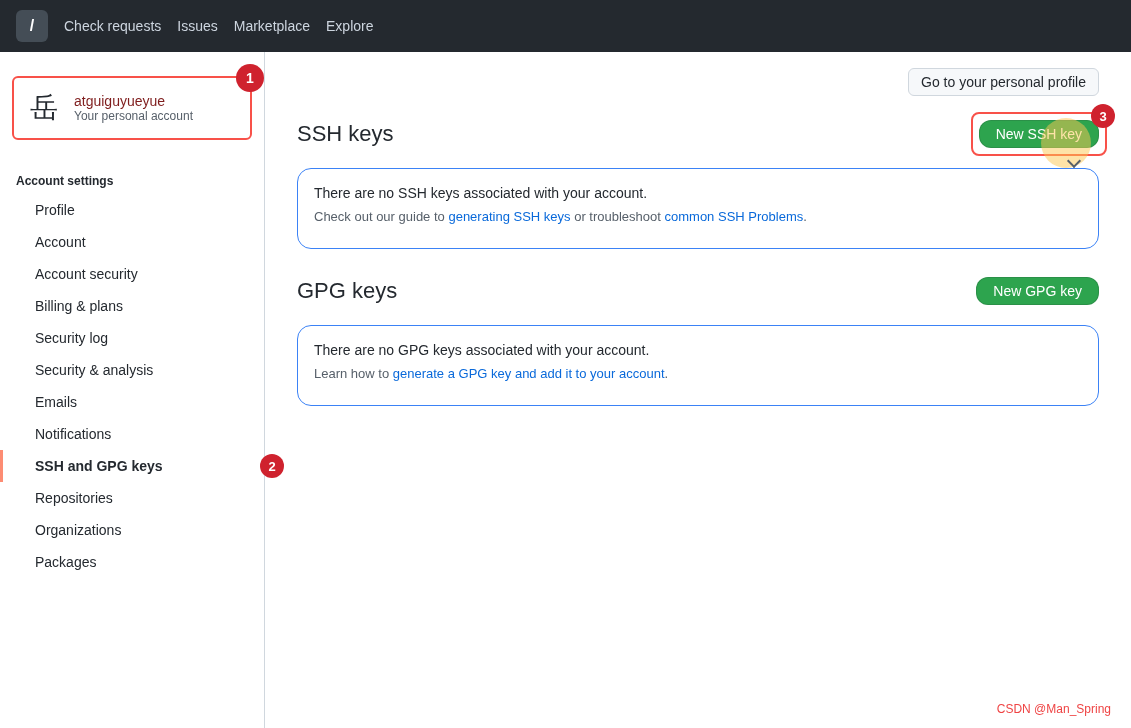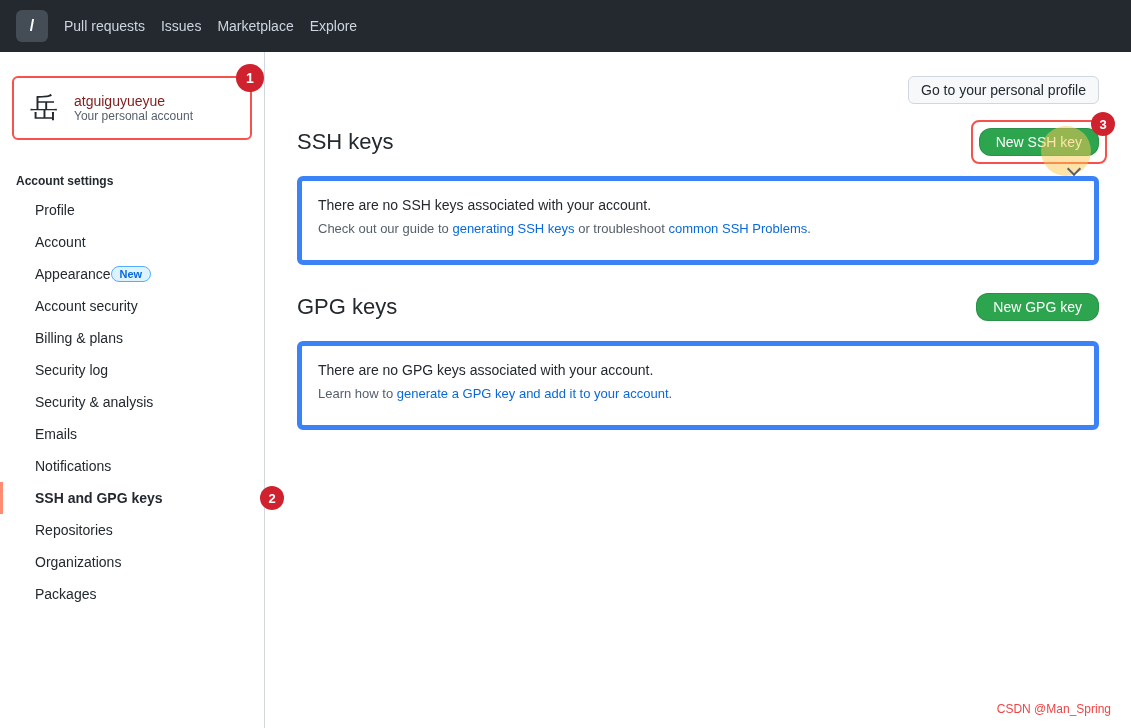--- a/index.html
+++ b/index.html
@@ -132,21 +132,21 @@
       border-radius: 50%;
       display: flex; align-items: center; justify-content: center;
       font-weight: bold;
       font-size: 13px;
       z-index: 10;
     }
 
     
     .main {
       flex: 1;
-      padding: 24px 32px;
+      padding: 16px 32px;
       position: relative;
     }
 
     .personal-profile-btn-row {
       display: flex;
       justify-content: flex-end;
       margin-bottom: 24px;
     }
     .personal-profile-btn {
       border: 1px solid #d0d7de;
@@ -217,22 +217,22 @@
       color: #fff;
       border: 1px solid rgba(31,35,40,0.15);
       padding: 5px 16px;
       border-radius: 12px;
       font-size: 14px;
       font-weight: 500;
       cursor: pointer;
     }
 
     .section-box {
-      border: 5px solid #3b82f6;
-      border-radius: 6px;
+      border: 1px solid #3b82f6;
+      border-radius: 14px;
       padding: 16px;
       margin-bottom: 28px;
       margin-top: 20px;
     }
     .section-box p {
       font-size: 14px;
       color: #24292f;
       margin-bottom: 8px;
     }
     .section-box .hint {
@@ -252,21 +252,21 @@
       color: #ef4444;
     }
   </style>
 </head>
 <body>
 
 <nav class="topnav">
   <div class="topnav-logo">
     <span>/</span>
   </div>
-  <a class="topnav-link">Pull requests</a>
+  <a class="topnav-link">Check requests</a>
   <a class="topnav-link">Issues</a>
   <a class="topnav-link">Marketplace</a>
   <a class="topnav-link">Explore</a>
 </nav>
 
 <div class="layout">
 
   <aside class="sidebar">
 
     <div class="account-card" style="position:relative;">
@@ -279,24 +279,20 @@
     </div>
 
     <div class="sidebar-section-label">Account settings</div>
 
     <a class="sidebar-item">
         <span>Profile</span>
       </a>
     <a class="sidebar-item">
         <span>Account</span>
       </a>
-    <a class="sidebar-item">
-      <span>Appearance</span>
-      <span class="new-badge">New</span>
-    </a>
     <a class="sidebar-item">
         <span>Account security</span>
       </a>
     <a class="sidebar-item">
         <span>Billing &amp; plans</span>
       </a>
     <a class="sidebar-item">
         <span>Security log</span>
       </a>
     <a class="sidebar-item">

